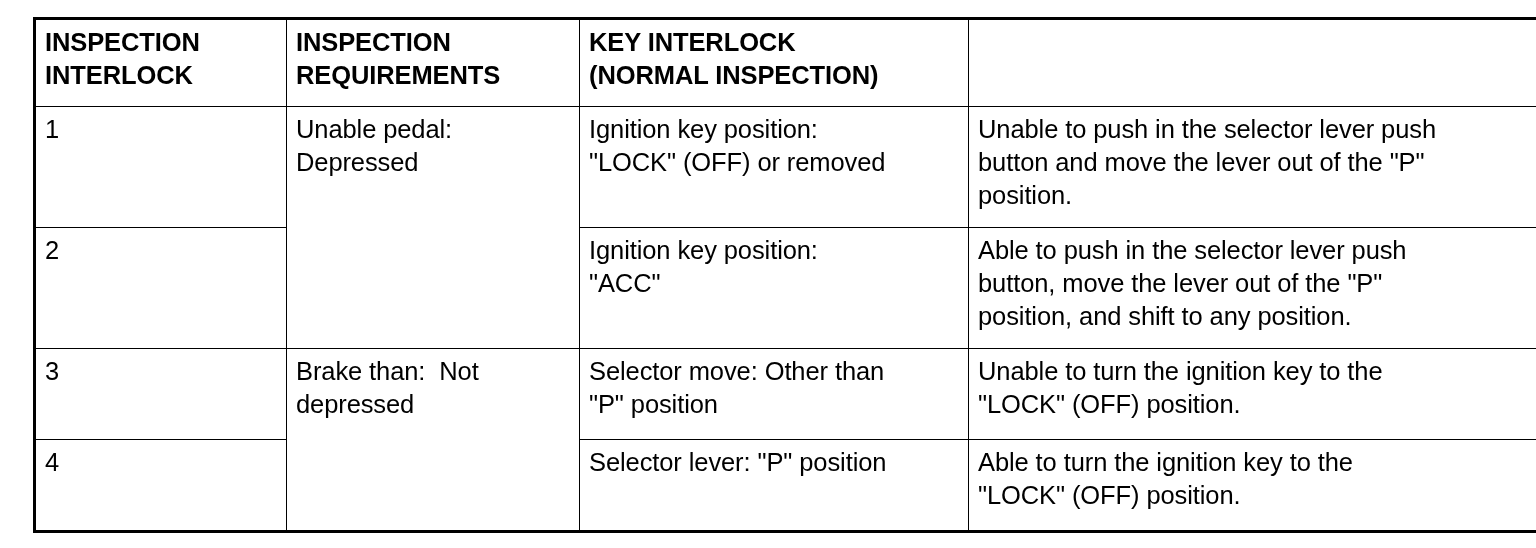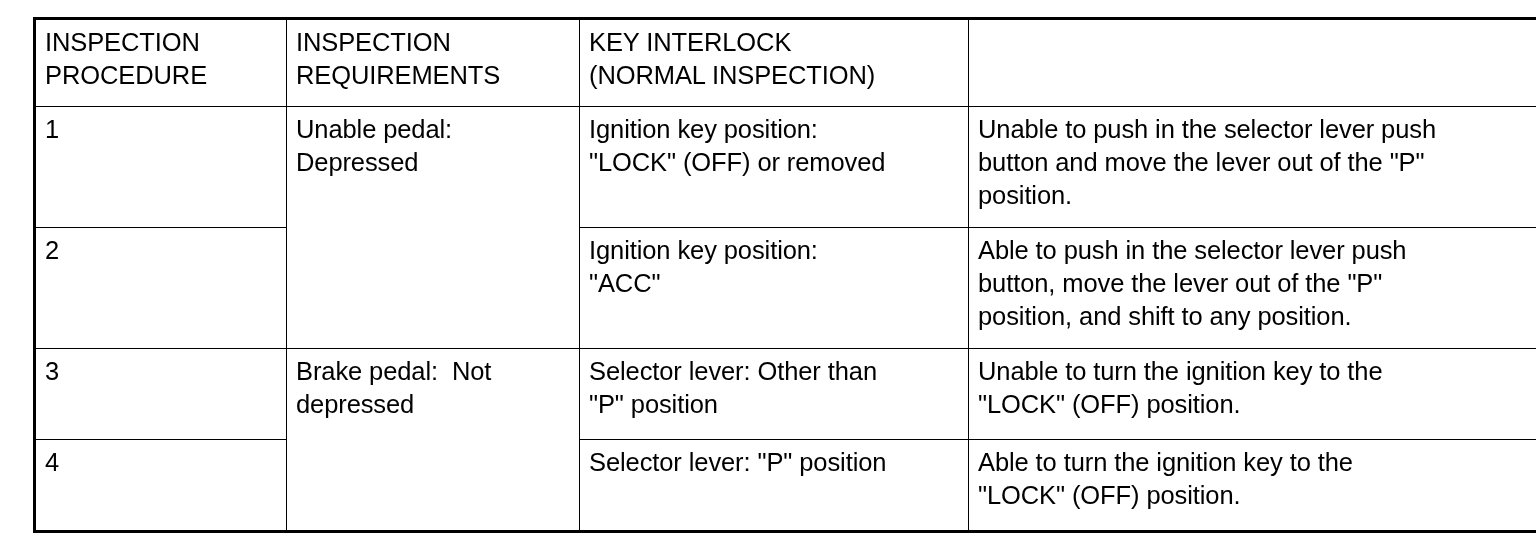--- a/index.html
+++ b/index.html
@@ -39,21 +39,21 @@
     line-height: 1.30;
     letter-spacing: -0.1px;
     background: #ffffff;
   }
   td.col-proc   { width: 233px; }
   td.col-req    { width: 275px; }
   td.col-key    { width: 371px; }
   td.col-result { width: 578px; }
 
   td.header-cell {
-    font-weight: normal;
+    font-weight: bold;
     height: 74px;
     padding-top: 7px;
   }
   td.header-key {
     border-right: none;
   }
   td.header-key-spacer {
     border-left: none;
   }
 
@@ -66,21 +66,21 @@
 </style>
 </head>
 <body>
 
 <div id="page">
   <table class="inspection-table">
     <tbody>
       <tr>
         <td class="col-proc header-cell" rowspan="1">
           <span class="line">INSPECTION</span>
-          <span class="line">PROCEDURE</span>
+          <span class="line">INTERLOCK</span>
         </td>
         <td class="col-req header-cell">
           <span class="line">INSPECTION</span>
           <span class="line">REQUIREMENTS</span>
         </td>
         <td class="col-key header-cell header-key">
           <span class="line">KEY INTERLOCK</span>
           <span class="line">(NORMAL INSPECTION)</span>
         </td>
         <td class="col-result header-cell header-key-spacer"></td>
@@ -112,25 +112,25 @@
         <td class="col-result">
           <span class="line">Able to push in the selector lever push</span>
           <span class="line">button, move the lever out of the "P"</span>
           <span class="line">position, and shift to any position.</span>
         </td>
       </tr>
 
       <tr class="row-3">
         <td class="col-proc">3</td>
         <td class="col-req" rowspan="2">
-          <span class="line">Brake pedal:  Not</span>
+          <span class="line">Brake than:  Not</span>
           <span class="line">depressed</span>
         </td>
         <td class="col-key">
-          <span class="line">Selector lever: Other than</span>
+          <span class="line">Selector move: Other than</span>
           <span class="line">"P" position</span>
         </td>
         <td class="col-result">
           <span class="line">Unable to turn the ignition key to the</span>
           <span class="line">"LOCK" (OFF) position.</span>
         </td>
       </tr>
 
       <tr class="row-4">
         <td class="col-proc">4</td>

